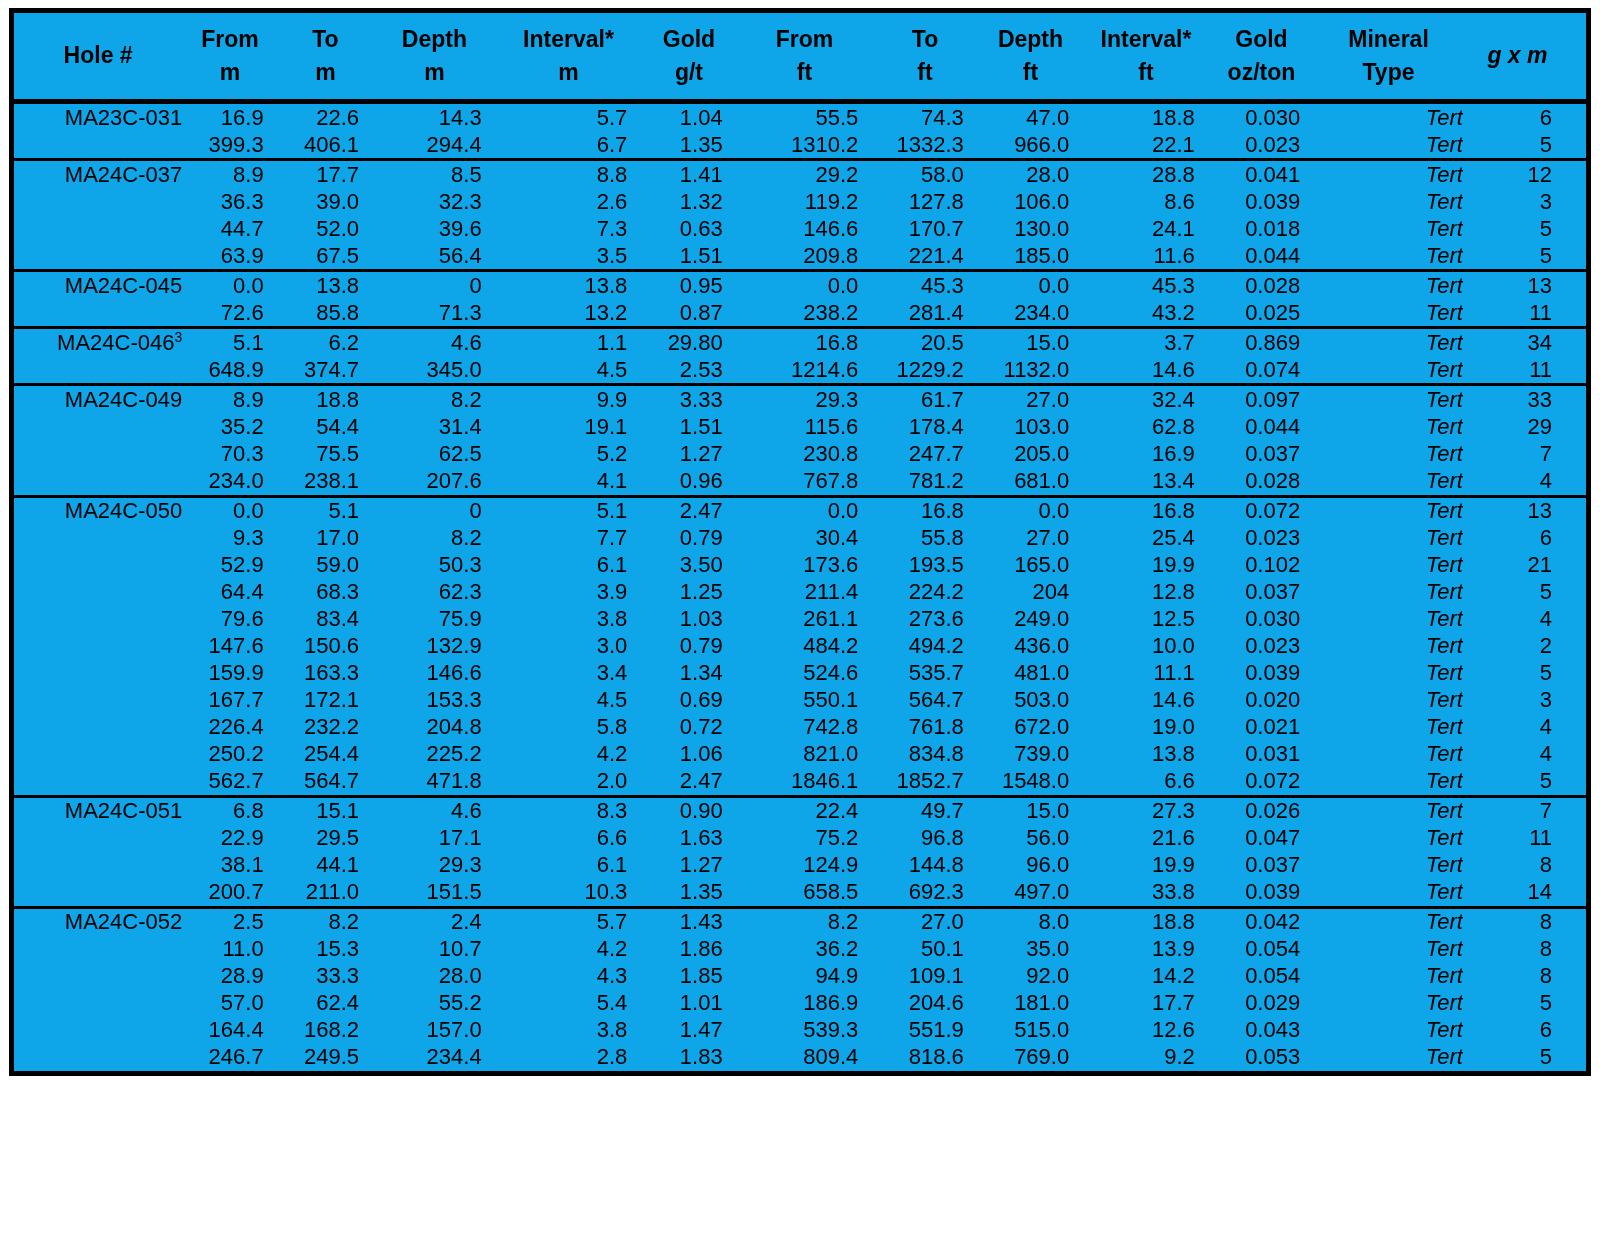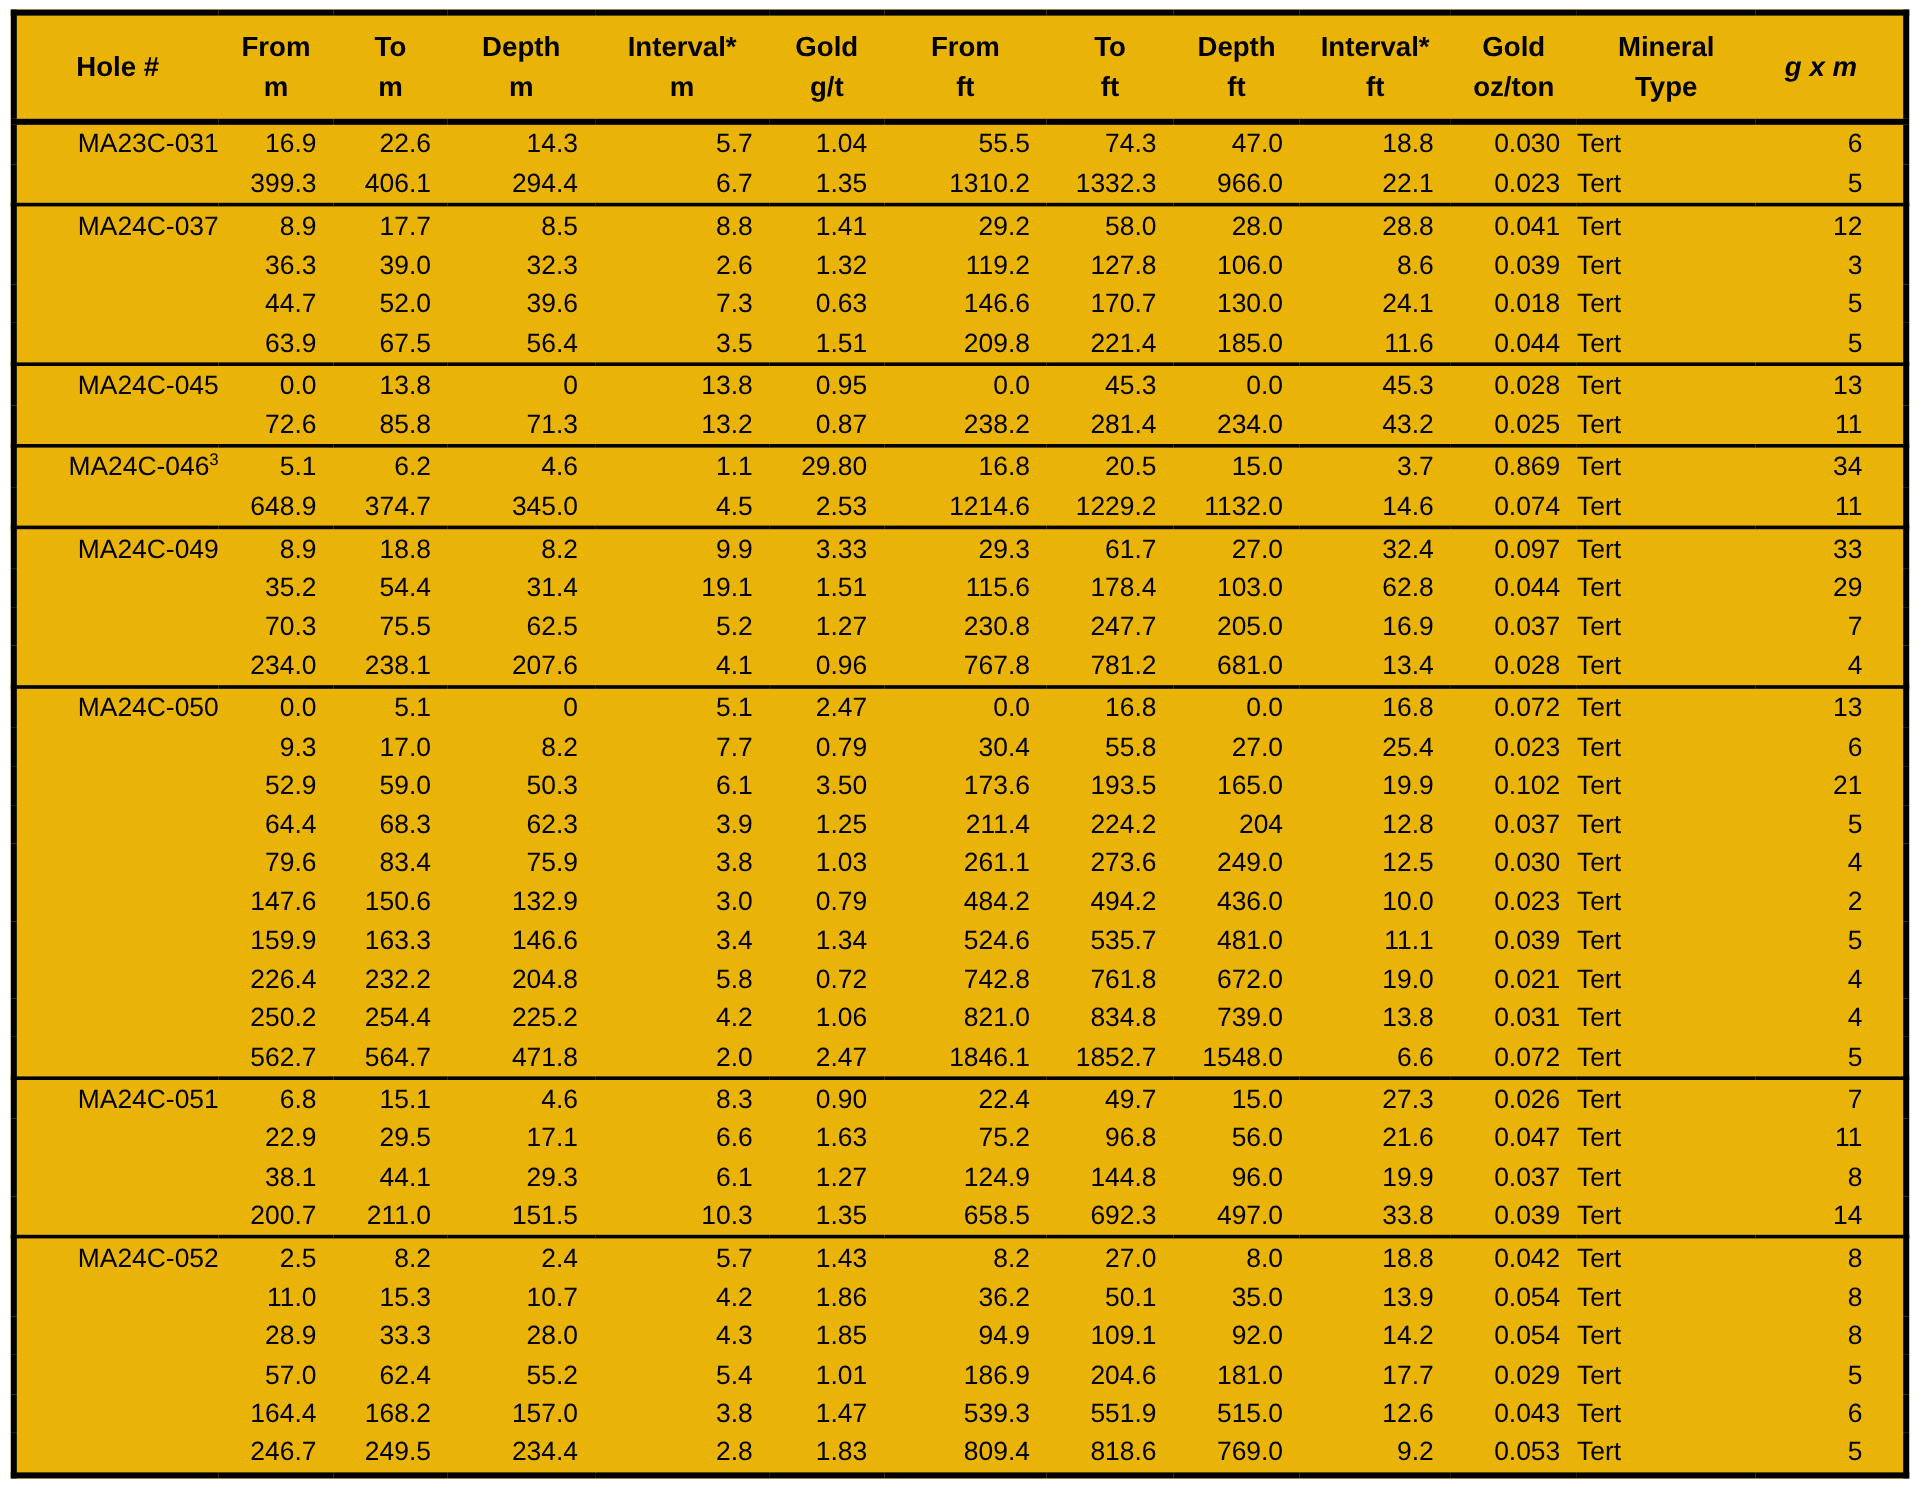--- a/index.html
+++ b/index.html
@@ -9,27 +9,27 @@
   }
   .page {
     width: 1600px;
     height: 1240px;
     box-sizing: border-box;
     padding: 8px 9px;
     background: #ffffff;
   }
   table.drill {
     width: 100%;
-    height: 1224px;
+    height: 1068px;
     border-collapse: collapse;
     table-layout: fixed;
     border: 5px solid #000000;
     font-family: "Liberation Sans", "DejaVu Sans", sans-serif;
     color: #000000;
-    background: #eab308;
+    background: #0ea5e9;
   }
   thead th {
     border-bottom: 5px solid #000000;
     font-weight: bold;
     font-size: 23px;
     line-height: 1.45;
     vertical-align: middle;
     padding: 6px 0;
     height: 74px;
     text-align: center;
@@ -39,21 +39,21 @@
     font-size: 22px;
     font-weight: normal;
     vertical-align: middle;
     padding: 0;
     white-space: nowrap;
     overflow: hidden;
   }
   tbody tr.group-start td { border-top: 3px solid #000000; }
   td.hole   { text-align: right;  padding-left: 16px; }
   td.num    { text-align: right; padding-right: 14px; }
-  td.center { text-align: left; }
+  td.center { text-align: right; font-style: italic; }
   td.gxm    { text-align: right; padding-right: 34px; }
   th.gxm-h  { padding-right: 14px; font-style: italic; }
   sup { font-size: 14px; vertical-align: super; line-height: 0; }
 
   
   col.c-hole        { width: 170px; }
   col.c-from-m      { width: 95px;  }
   col.c-to-m        { width: 95px;  }
   col.c-depth-m     { width: 122px; }
   col.c-interval-m  { width: 145px; }
@@ -451,20 +451,35 @@
           <td class="num">524.6</td>
           <td class="num">535.7</td>
           <td class="num">481.0</td>
           <td class="num">11.1</td>
           <td class="num">0.039</td>
           <td class="center">Tert</td>
           <td class="gxm">5</td>
         </tr>
         <tr>
           <td class="hole"></td>
+          <td class="num">167.7</td>
+          <td class="num">172.1</td>
+          <td class="num">153.3</td>
+          <td class="num">4.5</td>
+          <td class="num">0.69</td>
+          <td class="num">550.1</td>
+          <td class="num">564.7</td>
+          <td class="num">503.0</td>
+          <td class="num">14.6</td>
+          <td class="num">0.020</td>
+          <td class="center">Tert</td>
+          <td class="gxm">3</td>
+        </tr>
+        <tr>
+          <td class="hole"></td>
           <td class="num">226.4</td>
           <td class="num">232.2</td>
           <td class="num">204.8</td>
           <td class="num">5.8</td>
           <td class="num">0.72</td>
           <td class="num">742.8</td>
           <td class="num">761.8</td>
           <td class="num">672.0</td>
           <td class="num">19.0</td>
           <td class="num">0.021</td>

